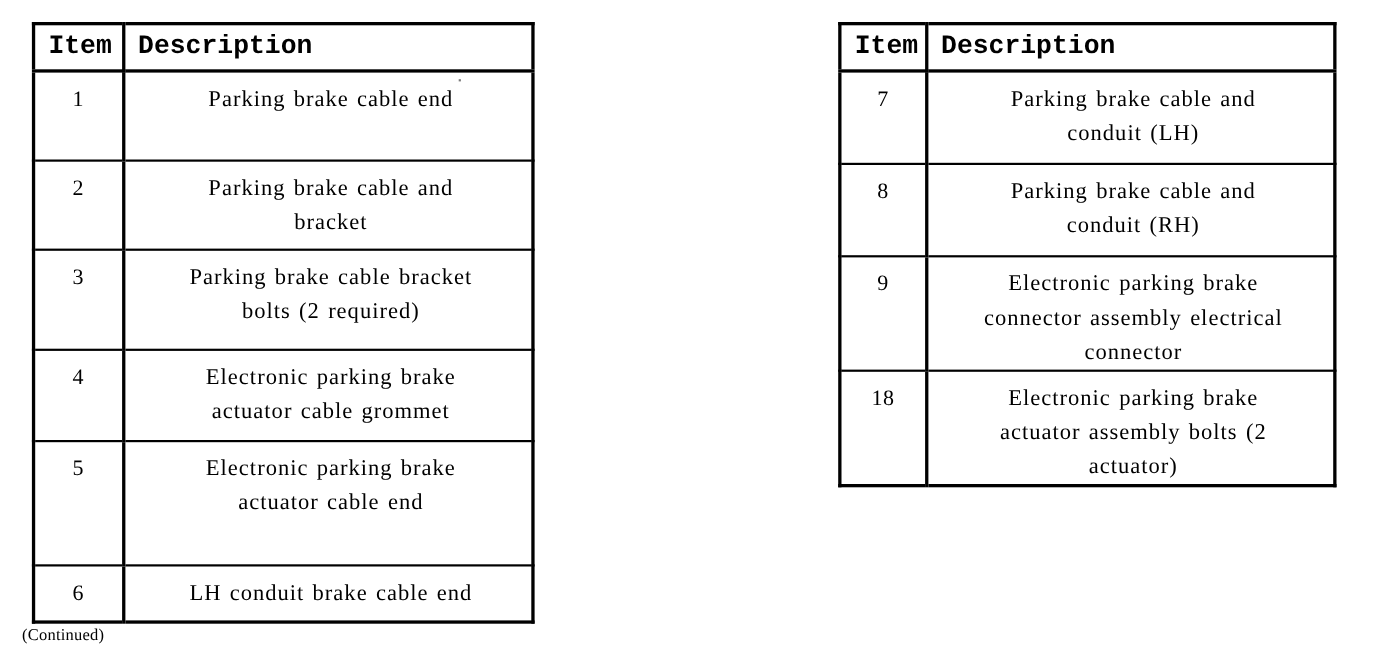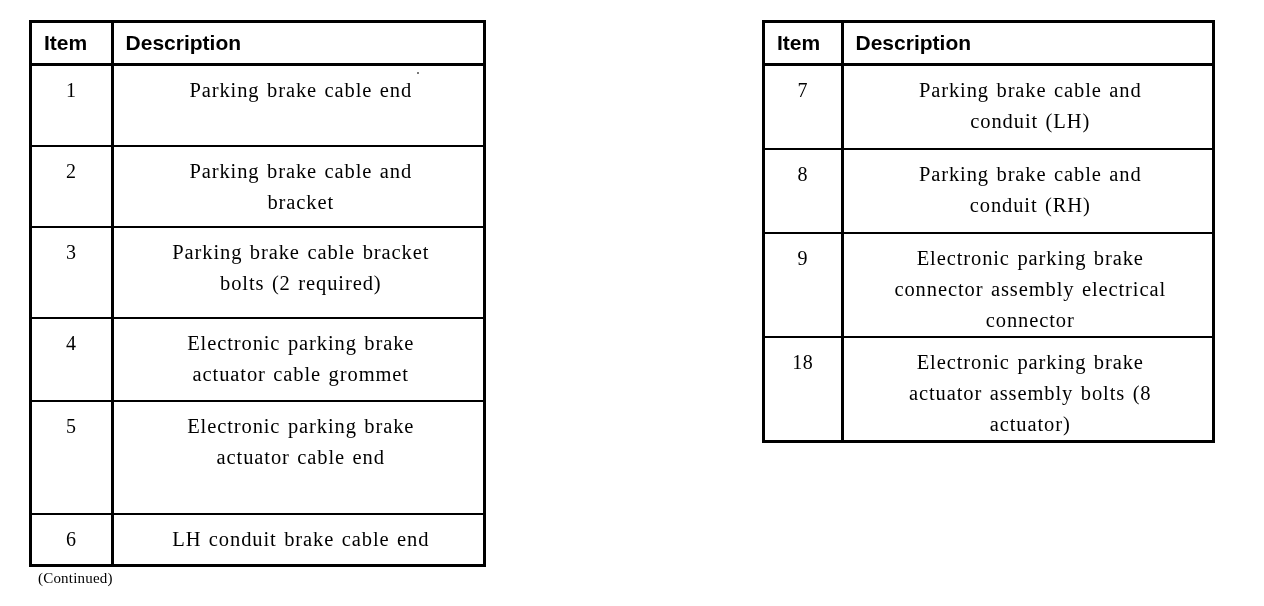--- a/index.html
+++ b/index.html
@@ -50,23 +50,23 @@
   
   .parts-table thead th {
     border-bottom: 3px solid #000000 !important;
   }
   .parts-table tbody tr + tr td {
     border-top: 2px solid #000000 !important;
   }
 
   
   .parts-table thead th {
-    font-family: Liberation Sans, sans-serif;
+    font-family: Liberation Mono, monospace;
     font-weight: bold;
-    font-size: 21px;
+    font-size: 24px;
     line-height: 40px;
     height: 40px;
     text-align: left;
     letter-spacing: 0px;
     white-space: nowrap;
   }
   .th-item  { padding-left: 12px !important; }
   .th-desc  { padding-left: 12px !important; }
 
   
@@ -92,21 +92,21 @@
   .rh-2 { height: 70px; }
   .rh-3 { height: 80px; }
   .rh-4 { height: 72px; }
   .rh-5 { height: 102px; }
   .rh-6 { height: 73px; }
   .rh-7 { height: 40px; }
 
   
   #continued-note {
     position: absolute;
-    left: 38px;
+    left: 20px;
     top: 568px;
     font-size: 15px;
     line-height: 20px;
     letter-spacing: 0.2px;
     white-space: nowrap;
   }
 
   
   .speck {
     position: absolute;
@@ -208,21 +208,21 @@
           <td class="cell-desc">
             <span class="line">Electronic parking brake</span>
             <span class="line">connector assembly electrical</span>
             <span class="line">connector</span>
           </td>
         </tr>
         <tr>
           <td class="cell-item col-item rh-9">18</td>
           <td class="cell-desc">
             <span class="line">Electronic parking brake</span>
-            <span class="line">actuator assembly bolts (8</span>
+            <span class="line">actuator assembly bolts (2</span>
             <span class="line">actuator)</span>
           </td>
         </tr>
       </tbody>
   </table>
 
   <span class="speck"></span>
 
   <div id="continued-note">(Continued)</div>
 

